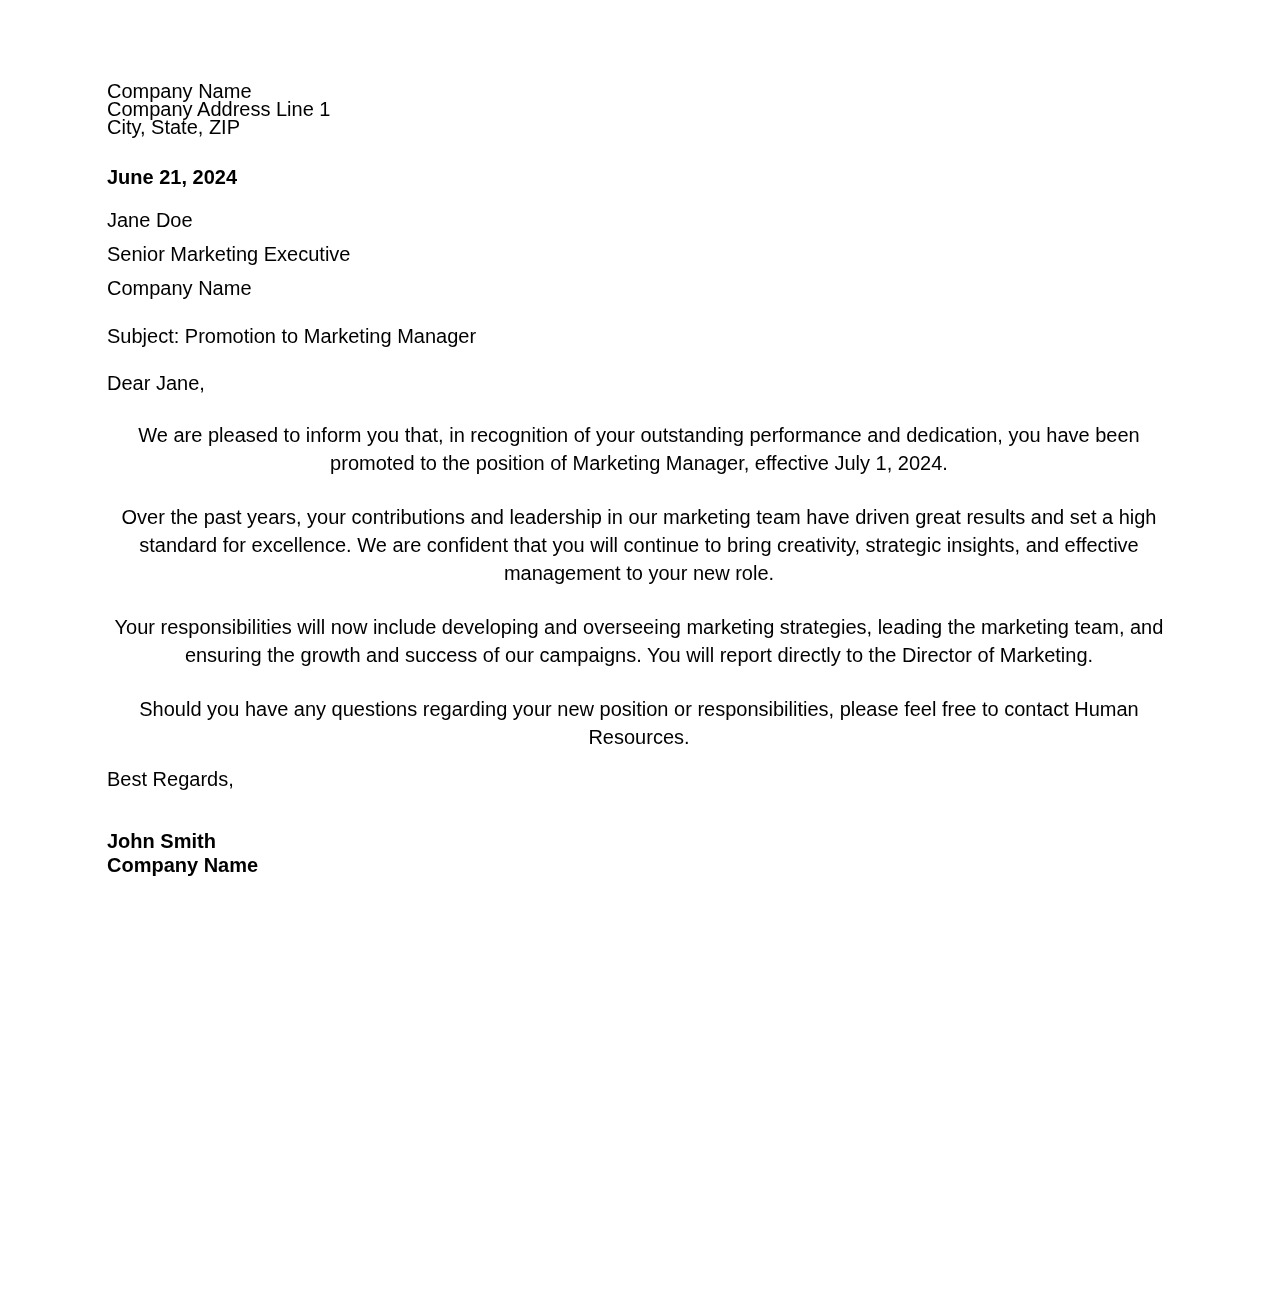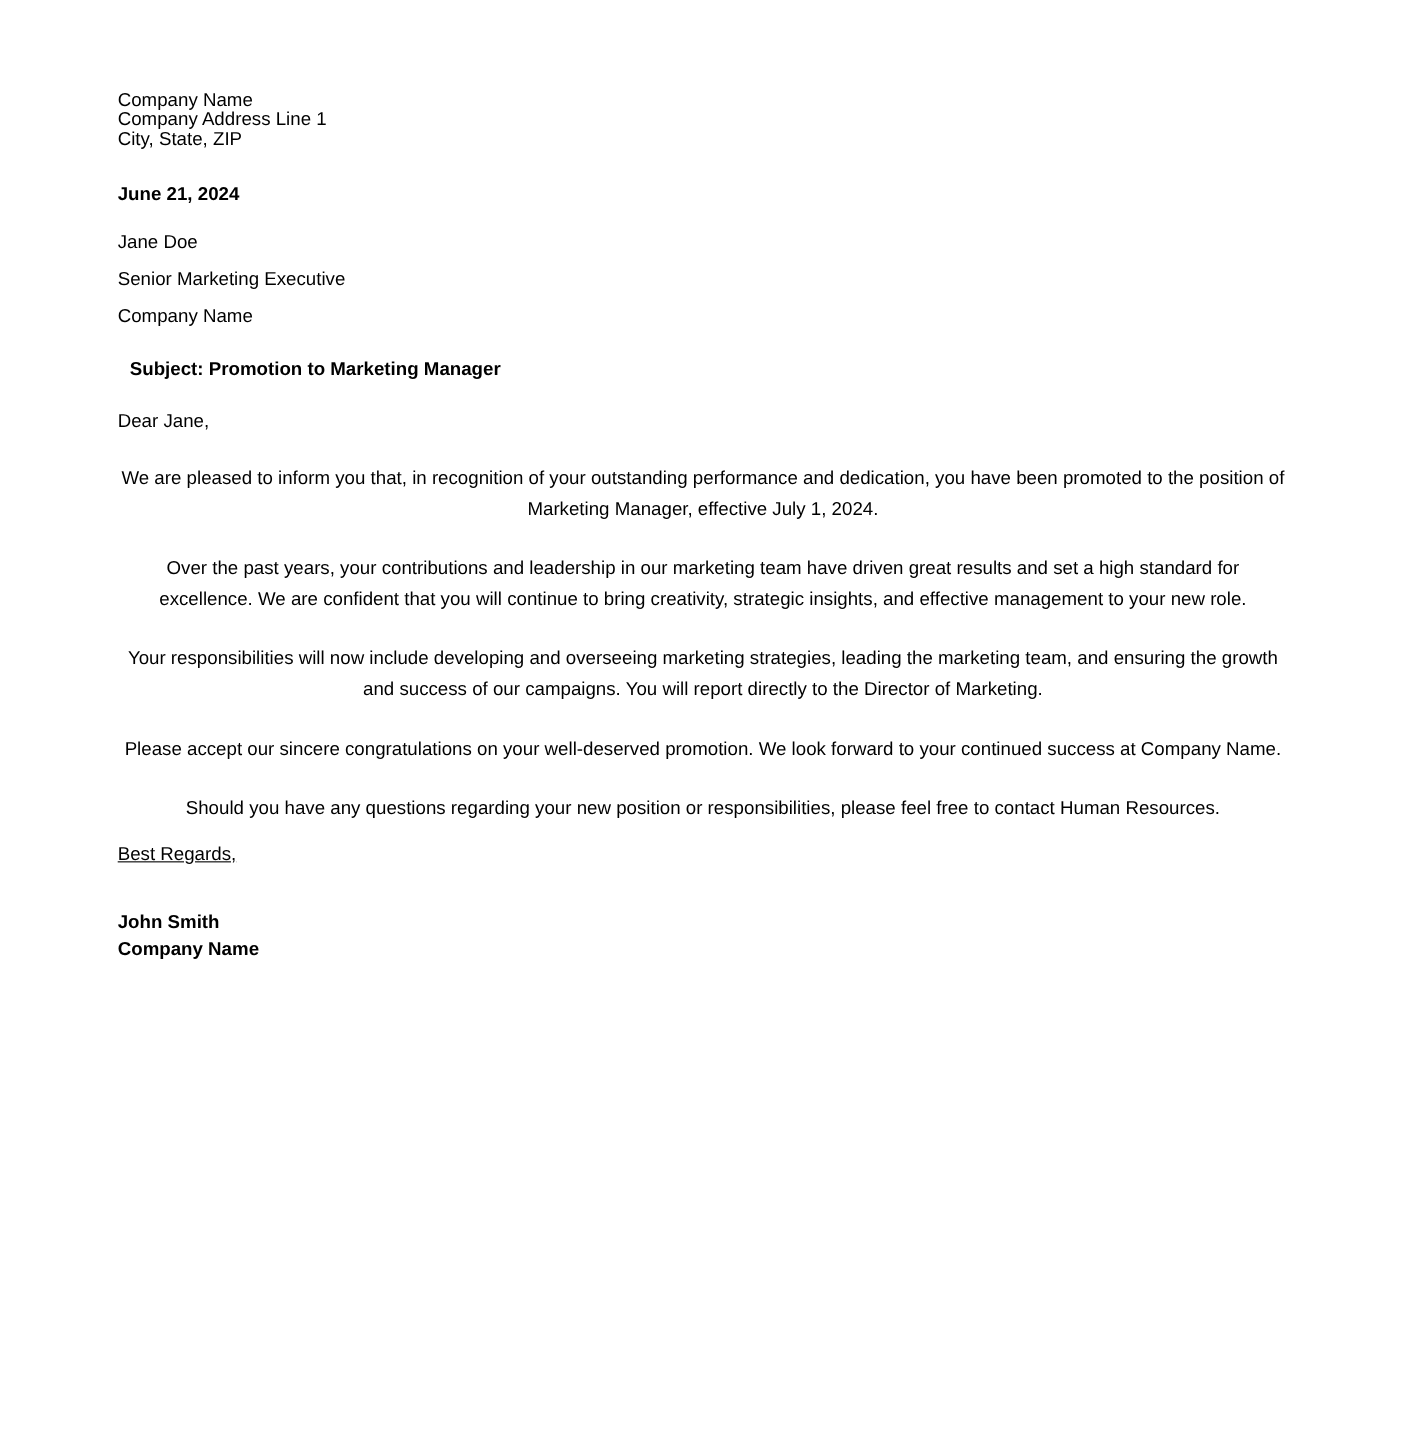--- a/index.html
+++ b/index.html
@@ -8,21 +8,21 @@
     background: #ffffff;
   }
   .page {
     position: relative;
     width: 1278px;
     height: 1300px;
     box-sizing: border-box;
     padding: 82px 107px 0 107px;
     background: #ffffff;
     font-family: "Liberation Sans", "DejaVu Sans", sans-serif;
-    font-size: 17px;
+    font-size: 20px;
     color: #000000;
     overflow: hidden;
   }
   .letter {
     width: 1064px;
   }
   .sender-block div {
     line-height: 18px;
   }
   .date-line {
@@ -33,36 +33,34 @@
   .recipient-block {
     margin-top: 22px;
   }
   .recipient-block div {
     line-height: 24px;
     margin-top: 10px;
   }
   .subject-line {
     margin-top: 24px;
     line-height: 24px;
-    font-weight: bold;
-    margin-left: 11px;
+    font-weight: normal;
   }
   .salutation {
     margin-top: 23px;
     line-height: 24px;
   }
   .body-paragraphs p {
     margin: 26px 0 0 0;
     line-height: 28px;
     text-align: center;
   }
   .closing {
     margin-top: 16px;
     line-height: 24px;
-    text-decoration: underline;
   }
   .signature-block {
     margin-top: 38px;
     font-weight: bold;
   }
   .signature-block div {
     line-height: 24px;
   }
 </style>
 </head>
@@ -86,21 +84,20 @@
     </div>
 
     <div class="subject-line">Subject: Promotion to Marketing Manager</div>
 
     <div class="salutation">Dear Jane,</div>
 
     <div class="body-paragraphs">
       <p>We are pleased to inform you that, in recognition of your outstanding performance and dedication, you have been promoted to the position of Marketing Manager, effective July 1, 2024.</p>
       <p>Over the past years, your contributions and leadership in our marketing team have driven great results and set a high standard for excellence. We are confident that you will continue to bring creativity, strategic insights, and effective management to your new role.</p>
       <p>Your responsibilities will now include developing and overseeing marketing strategies, leading the marketing team, and ensuring the growth and success of our campaigns. You will report directly to the Director of Marketing.</p>
-      <p>Please accept our sincere congratulations on your well-deserved promotion. We look forward to your continued success at Company Name.</p>
       <p>Should you have any questions regarding your new position or responsibilities, please feel free to contact Human Resources.</p>
     </div>
 
     <div class="closing">Best Regards,</div>
 
     <div class="signature-block">
       <div>John Smith</div>
       <div>Company Name</div>
     </div>
 

